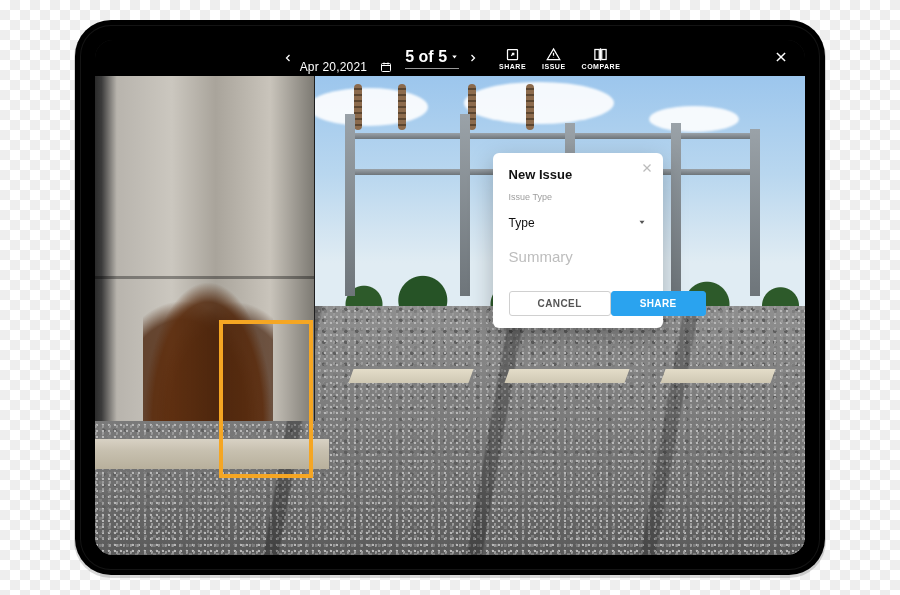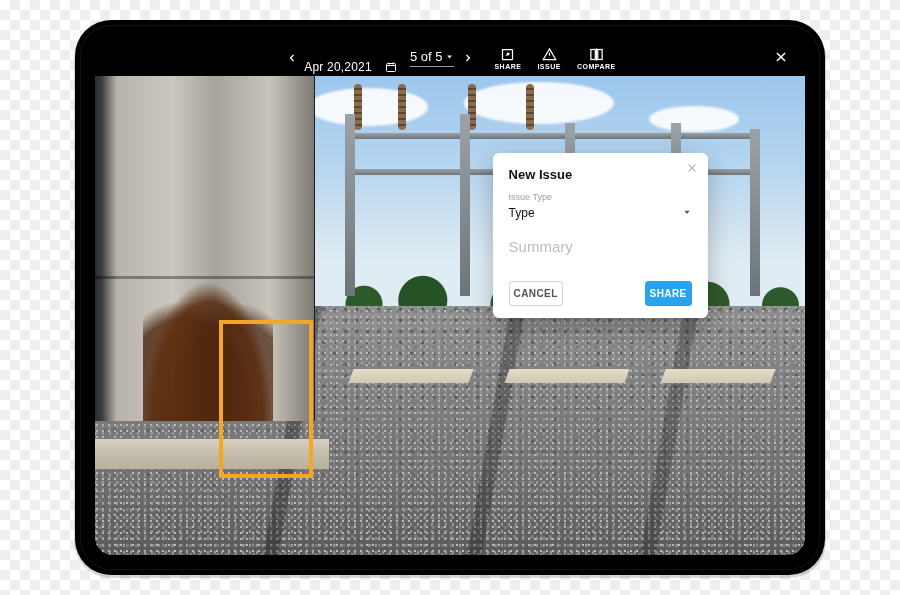--- a/index.html
+++ b/index.html
@@ -69,21 +69,21 @@
     padding-bottom:2px;
     border-bottom:1px solid rgba(255,255,255,.6);
     margin-top:21px;
   }
   .toolbar .chev {
     width: 16px; height:16px; display:flex;align-items:center;justify-content:center;
   }
   .toolbar .date { font-size:12px; letter-spacing:.2px; }
   .toolbar .cal { width:14px;height:14px; display:flex;align-items:center;justify-content:center;}
   .counter-group{ display:flex; align-items:center; gap:3px; padding-bottom:2px; border-bottom:1px solid rgba(255,255,255,.6);}
-  .counter{ font-size:13px;}
+  .counter{ font-size:16px;font-weight:bold;}
   .tool-actions{
     display:flex; align-items:flex-end; gap:16px; margin-left:14px;
   }
   .tool-actions .act{
     display:flex; flex-direction:column; align-items:center; gap:1px;
     font-size:7px; font-weight:600; letter-spacing:.5px;
   }
   .tool-actions .act .ico{ width:16px;height:16px; display:flex;align-items:center;justify-content:center;}
   .close-btn{
     position:absolute; right:12px; top:0; bottom:0;
@@ -194,43 +194,43 @@
     pointer-events:none;
   }
 
   
   .dialog{
     position:absolute;
     background:#fff;
     border-radius:6px;
     box-shadow: 0 8px 24px rgba(0,0,0,.25);
     padding:14px 16px 12px;
-    width:215px;
+    width:170px;
     color:#111;
   }
   .dialog .dlg-close{
     position:absolute; right:8px; top:8px; width:16px;height:16px;
     display:flex;align-items:center;justify-content:center;
     color:#bbb;
   }
   .dialog h3{ font-size:13px; font-weight:700; margin-bottom:10px;}
-  .dialog .label{ font-size:9px; color:#9e9e9e; margin-bottom:2px; }
+  .dialog .label{ font-size:9px; color:#9e9e9e; margin-bottom:12px; }
   .dialog .field{
     display:flex; justify-content:space-between; align-items:center;
     font-size:12px; padding:2px 0 4px;
   }
   .dialog .field .caret{ color:#555;}
   .dialog .summary-label{ font-size:15px; color:#bdbdbd; margin-top:14px; }
   .dialog .buttons{
     margin-top:16px;
     display:flex; justify-content:space-between; align-items:center;
   }
   .dialog .btn{
     font-size:10px; font-weight:600; letter-spacing:.4px;
-    padding:6px 4px; border-radius:3px;
+    padding:6px 28px; border-radius:3px;
   }
   .dialog .btn.cancel{
     background:#fff; color:#555; border:1px solid #d0d0d0;
   }
   .dialog .btn.save{
     background:#2aa3ef; color:#fff; border:1px solid #2aa3ef;
   }
 </style>
 </head>
 <body>

